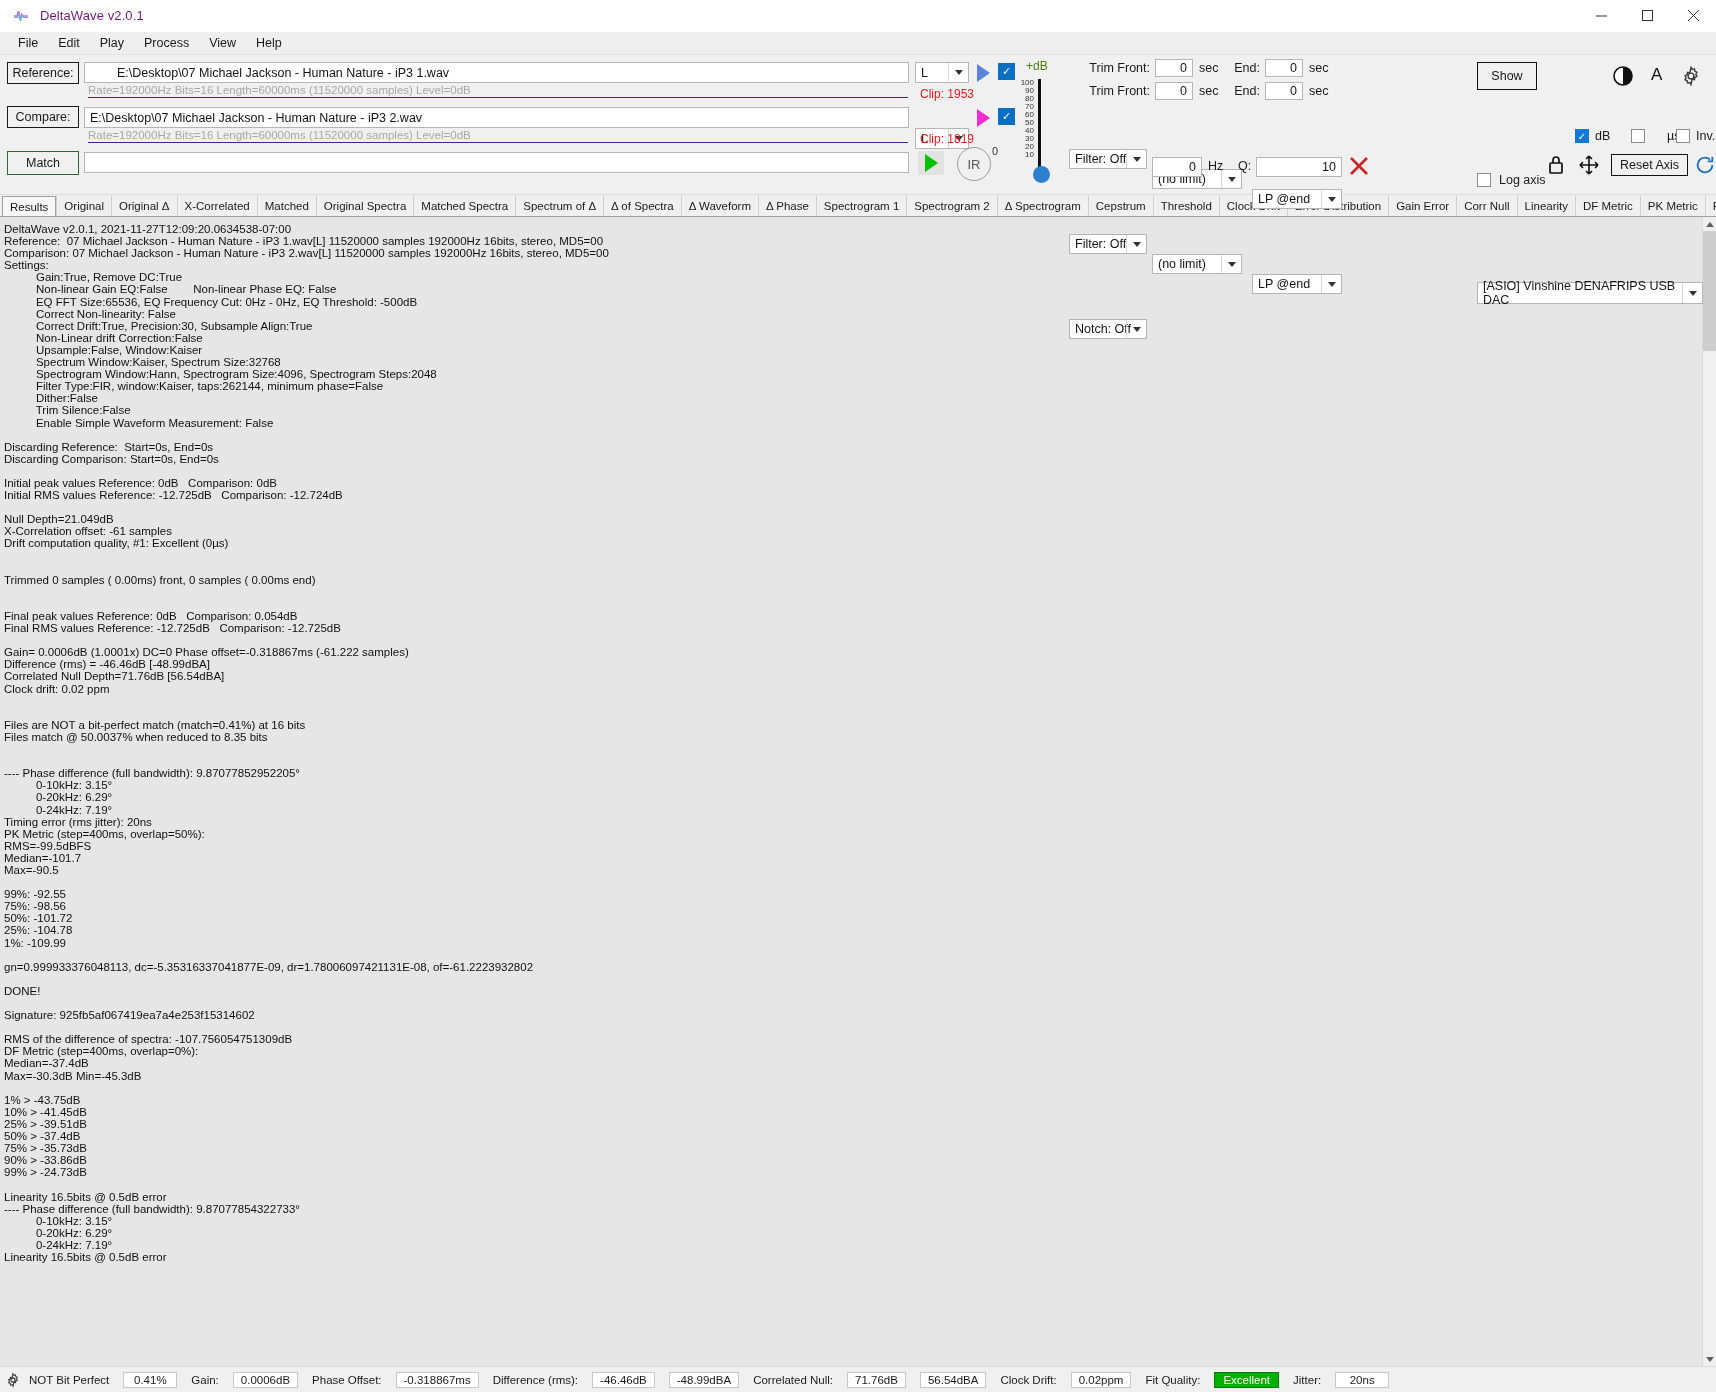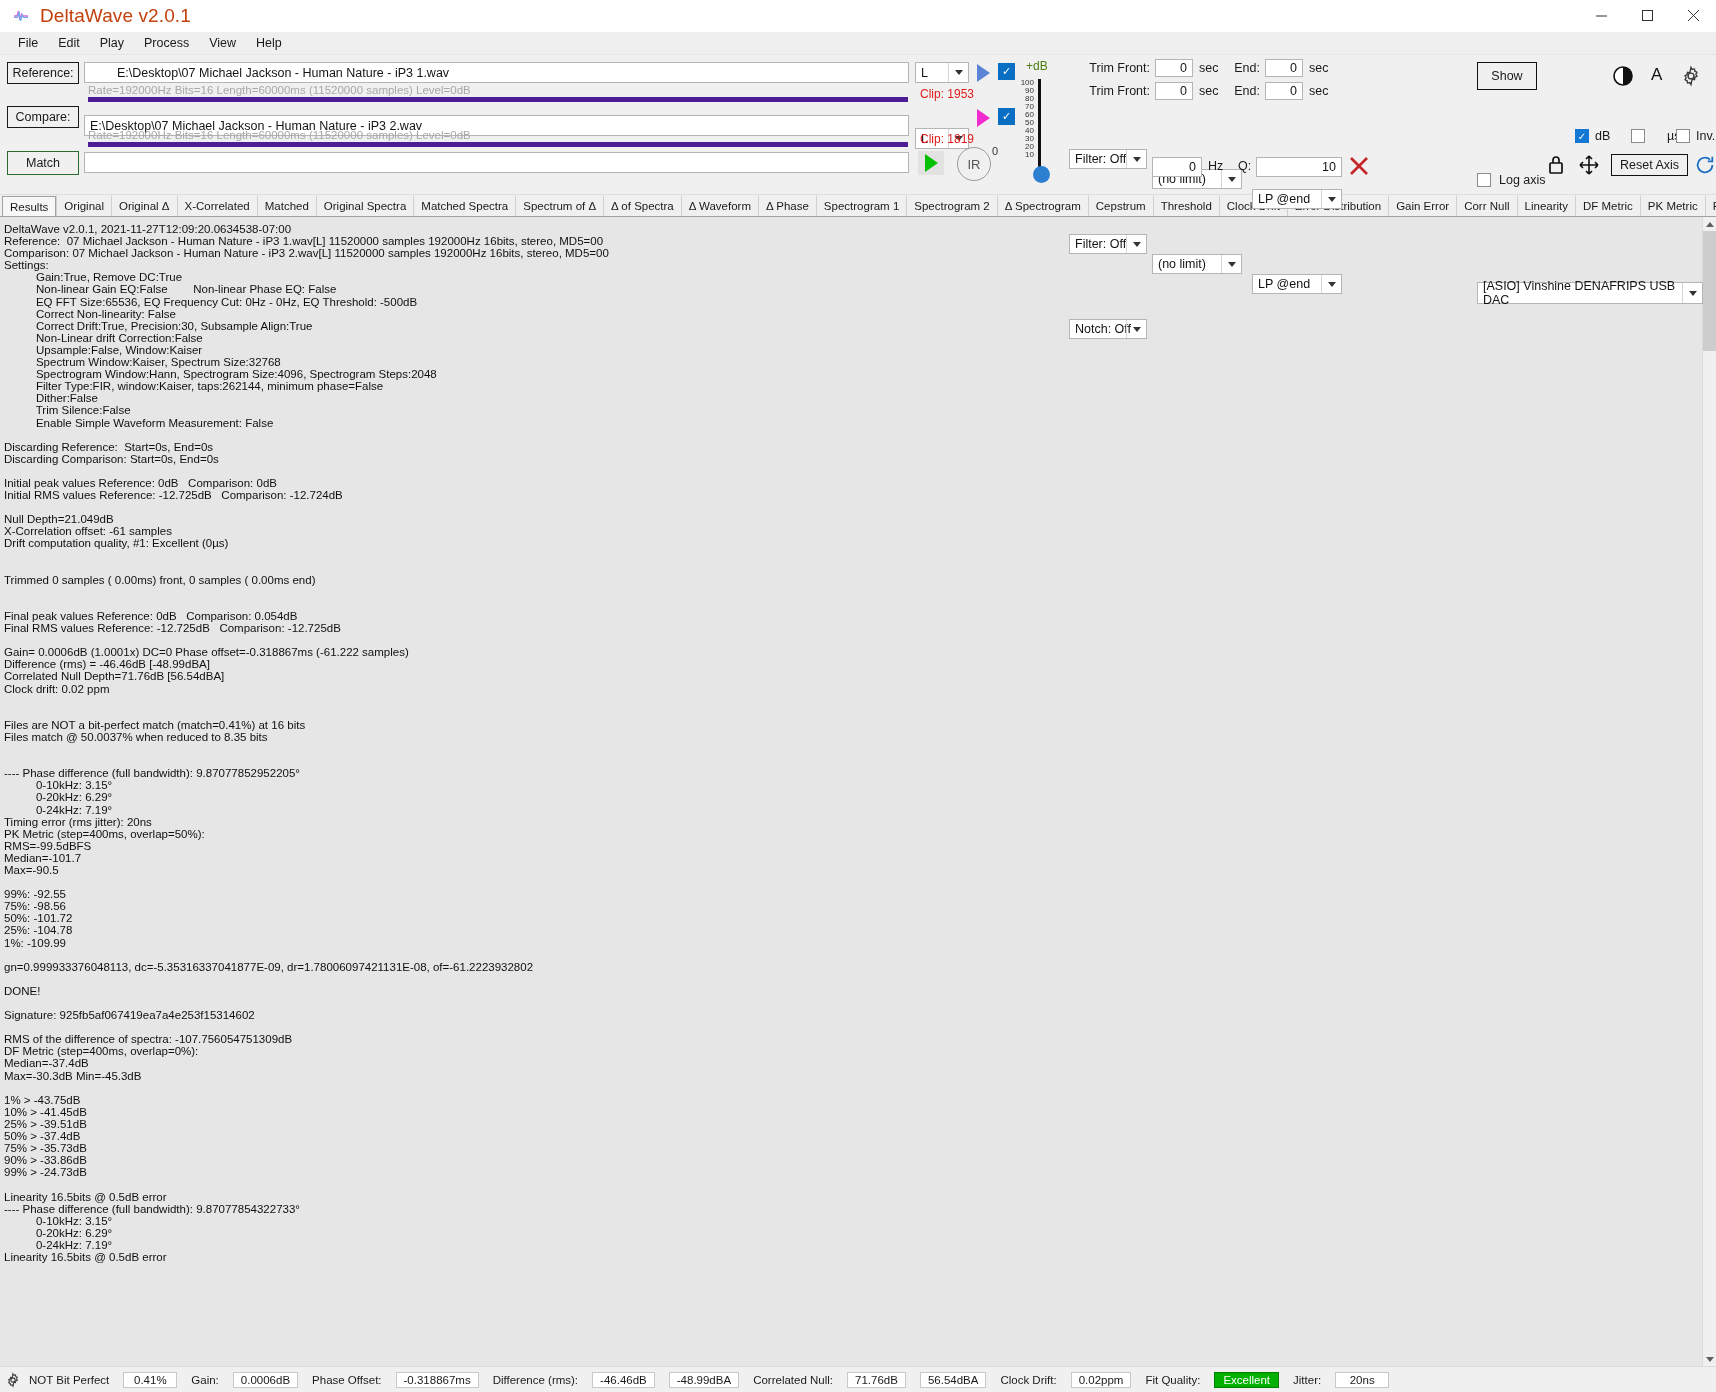--- a/index.html
+++ b/index.html
@@ -11,21 +11,21 @@
     background: #ffffff;
   }
   .app { width: 1716px; height: 1392px; display: flex; flex-direction: column; background:#f0f0f0; }
 
   
   .titlebar {
     height: 32px; background: #ffffff; display: flex; align-items: center;
     border-bottom: 1px solid #ffffff; flex: none;
   }
   .tb-icon { width: 26px; display:flex; align-items:center; justify-content:center; margin-left:8px; }
-  .tb-title { font-size: 19px; color: #c2410c; margin-left: 6px; letter-spacing: .1px; }
+  .tb-title { font-size: 13px; color: #701a75; margin-left: 6px; letter-spacing: .1px; }
   .tb-spacer { flex: 1 1 auto; }
   .tb-btn {
     width: 46px; height: 32px; display: flex; align-items: center; justify-content: center;
     color: #333; font-size: 13px;
   }
 
   
   .menubar {
     height: 23px; background: #efefef; display: flex; align-items: center;
     padding-left: 8px; flex: none; border-bottom: 1px solid #e4e4e4;
@@ -48,21 +48,21 @@
   }
   .btn-match { border: 1px solid #2d6a2d; }
 
   .txtbox {
     background: #ffffff; border: 1px solid #b5b5b5; font-size: 12.5px;
     color: #141414; padding: 2px 5px; display: flex; align-items: center;
     overflow: hidden; white-space: nowrap;
   }
   .subinfo {
     font-size: 11.5px; color: #a8a8a8; white-space: nowrap;
-    border-bottom: 5px solid #4c1d95; padding-bottom:1px;
+    border-bottom: 1px solid #4c1d95; padding-bottom:1px;
   }
   .clip { font-size: 12px; color: #e01b1b; white-space: nowrap; }
 
   .combo {
     background: #ffffff; border: 1px solid #b5b5b5; font-size: 12.5px; color: #141414;
     display: flex; align-items: center; padding-left: 5px; position: relative;
   }
   .combo .arrowbox {
     position:absolute; right:0; top:0; bottom:0; width: 20px;
     border-left: 1px solid #d6d6d6; display:flex; align-items:center; justify-content:center;
@@ -187,21 +187,21 @@
           <i class="caret"></i>
         </span>
     </div>
     <div class="abs playbox" style="left:972px; top:7px; width:22px; height:22px;">
       <div class="play-tri" style="border-left:13px solid #5b84d6;"></div>
     </div>
     <div class="abs chk on" style="left:998px; top:8px;">✓</div>
     <div class="abs clip" style="left:920px; top:32px;">Clip: 1953</div>
 
     <div class="abs btn-label" style="left:7px; top:51px; width:72px; height:22px;">Compare:</div>
-    <div class="abs txtbox" style="left:84px; top:60px; width:825px; height:21px;">E:\Desktop\07 Michael Jackson - Human Nature - iP3 2.wav</div>
+    <div class="abs txtbox" style="left:84px; top:52px; width:825px; height:21px;">E:\Desktop\07 Michael Jackson - Human Nature - iP3 2.wav</div>
     <div class="abs subinfo" style="left:88px; top:74px; width:820px;">Rate=192000Hz Bits=16 Length=60000ms (11520000 samples) Level=0dB</div>
     <div class="abs combo" style="left:915px; top:52px; width:54px; height:21px;">
       <span>L</span>
       <span class="arrowbox">
           <i class="caret"></i>
         </span>
     </div>
     <div class="abs playbox" style="left:972px; top:52px; width:22px; height:22px;">
       <div class="play-tri" style="border-left:13px solid #f12bd0;"></div>
     </div>

